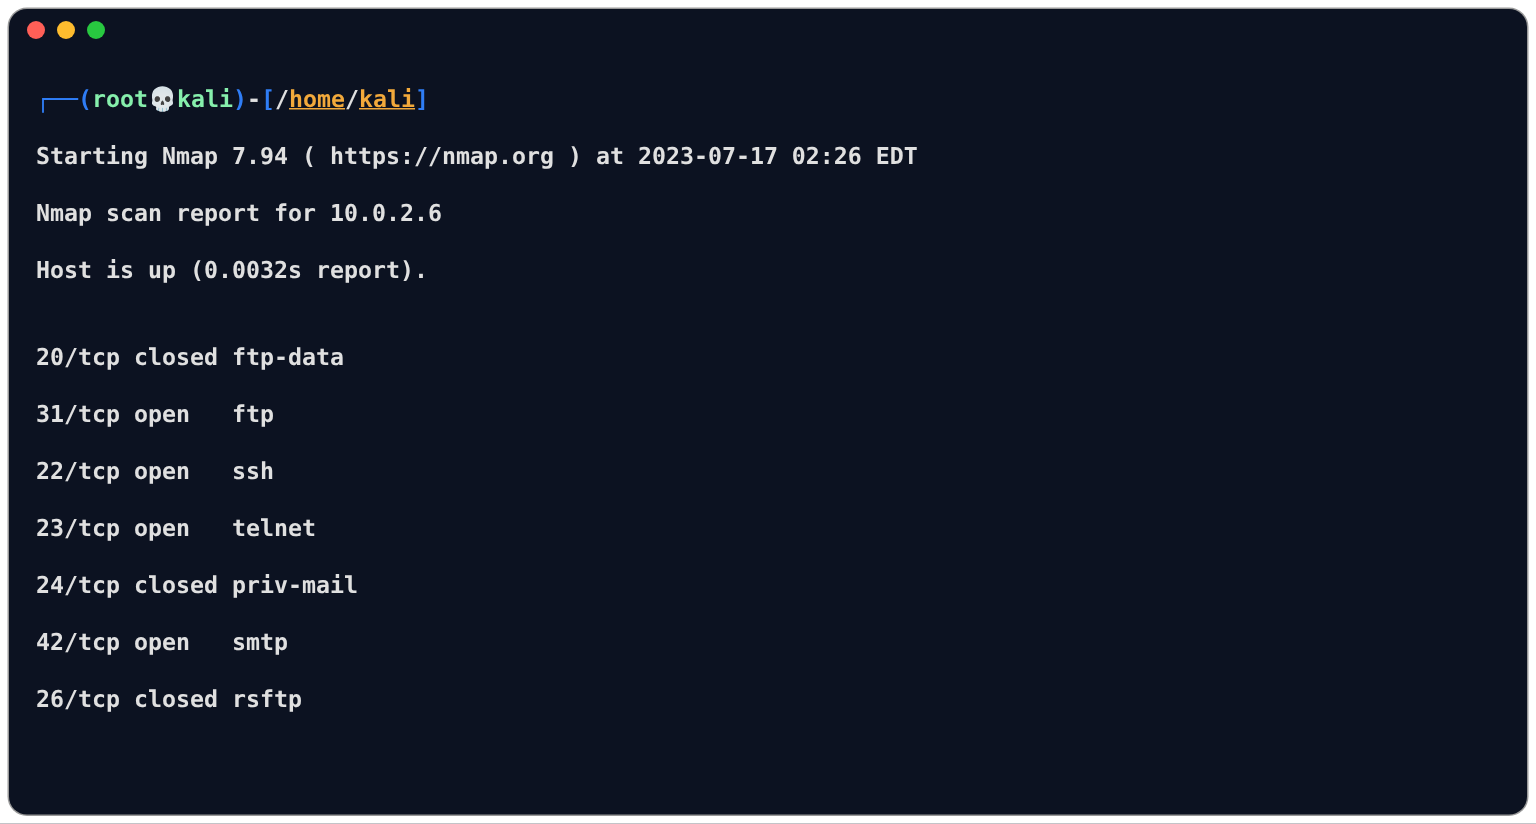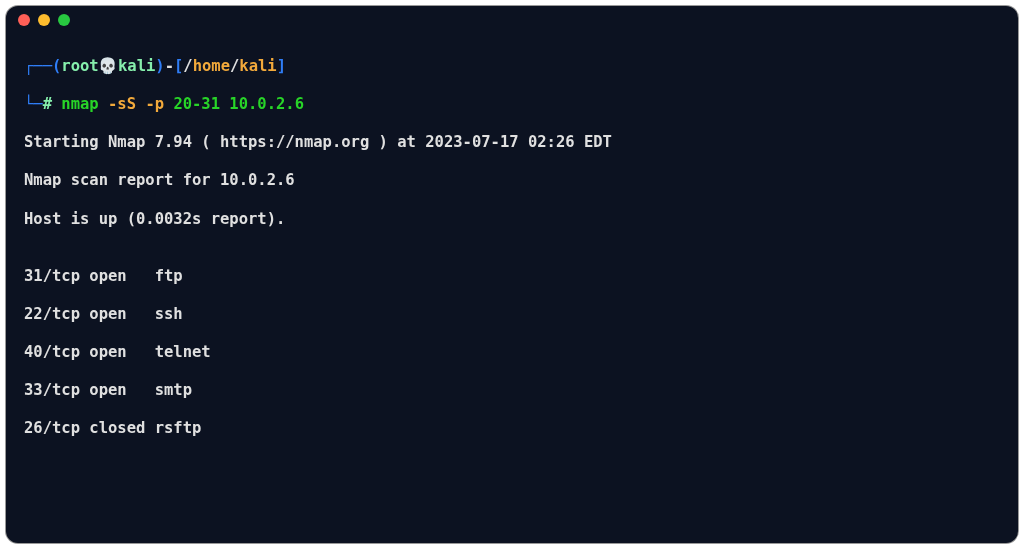--- a/index.html
+++ b/index.html
@@ -31,43 +31,44 @@
   .term{
     padding:4px 18px 0 18px;
     white-space:pre;
     font-weight:bold;
   }
   .blue{color:#2f7df6;}
   .red{color:#86efac;}
   .white{color:#e0e0e0;}
   .green{color:#2fbf3a;}
   .greenbright{color:#28d428;}
-  .orange{color:#f2a93b;}
+  .orange{color:#f2a93b;text-decoration:underline;}
   .row{display:block;}
 </style>
 </head>
 <body>
 
 <div class="frame">
   <div class="titlebar">
     <div class="dot red"></div>
     <div class="dot yellow"></div>
     <div class="dot green"></div>
   </div>
   <div class="term">
 <span class="row"><span class="blue">┌──</span><span class="blue">(</span><span class="red">root</span><span class="white">💀</span><span class="red">kali</span><span class="blue">)</span><span class="white">-</span><span class="blue">[</span><span class="white">/</span><span class="orange">home</span><span class="white">/</span><span class="orange">kali</span><span class="blue">]</span></span>
-<span class="row"><span class="blue">└─</span><span class="red">#</span><span> </span><span class="greenbright">nmap </span><span class="orange">-sS</span><span> </span><span class="orange">-p</span><span class="greenbright"> 20-31 10.0.2.6</span></span>
 <span class="row white">Starting Nmap 7.94 ( https://nmap.org ) at 2023-07-17 02:26 EDT</span>
 <span class="row white">Nmap scan report for 10.0.2.6</span>
 <span class="row white">Host is up (0.0032s report).</span>
 <span class="row"></span>
+<span class="row white">20/tcp closed ftp-data</span>
 <span class="row white">31/tcp open   ftp</span>
 <span class="row white">22/tcp open   ssh</span>
-<span class="row white">40/tcp open   telnet</span>
-<span class="row white">33/tcp open   smtp</span>
+<span class="row white">23/tcp open   telnet</span>
+<span class="row white">24/tcp closed priv-mail</span>
+<span class="row white">42/tcp open   smtp</span>
 <span class="row white">26/tcp closed rsftp</span>
 
 
 
 
 
 
 <span class="row"></span>
 
   </div>

